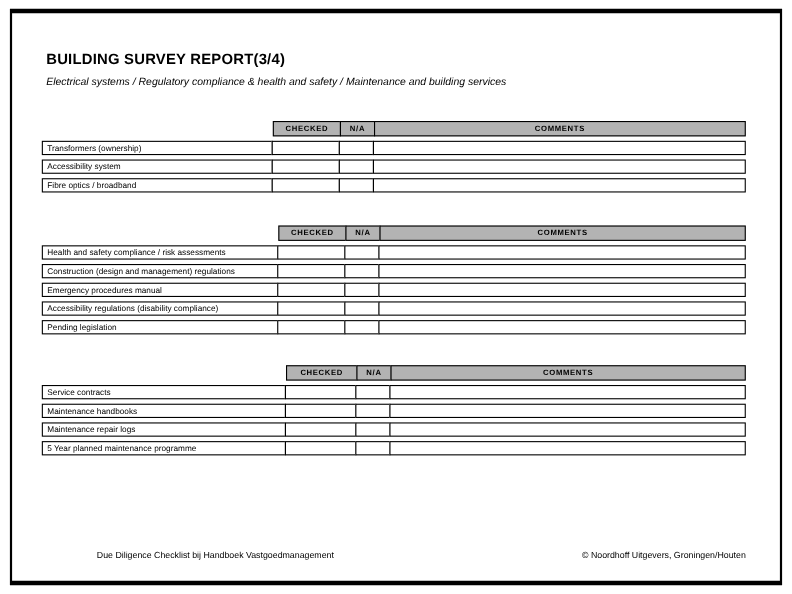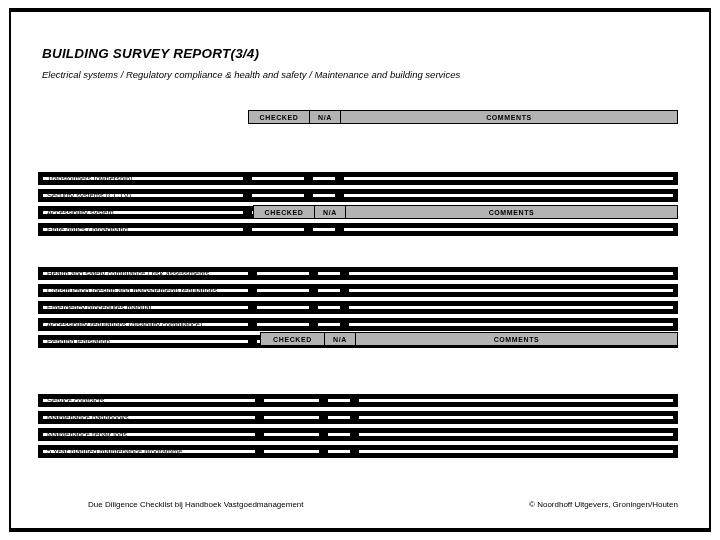--- a/index.html
+++ b/index.html
@@ -17,41 +17,39 @@
     left: 9px; right: 9px; top: 8px; bottom: 8px;
     border: 2px solid #000;
     border-top-width: 4px;
     border-bottom-width: 4px;
     pointer-events: none;
   }
   .title {
     position: absolute; left: 42px; top: 46px;
     font-size: 13.5px; font-weight: bold; letter-spacing: 0.2px;
     white-space: nowrap;
-    font-style: italic;
   }
   .subtitle {
     position: absolute; left: 42px; top: 69px;
     font-size: 9.5px; font-style: italic; font-weight: normal;
     white-space: nowrap;
   }
   .table {
     position: absolute; left: 38px; width: 640px;
     display: flex; flex-direction: column; gap: 4px;
   }
   .t1 { top: 110px; --lw: 210px; --cw: 62px; --nw: 32px; }
   .t2 { top: 205px; --lw: 215px; --cw: 62px; --nw: 32px; }
   .t3 { top: 332px; --lw: 222px; --cw: 65px; --nw: 32px; }
   .hrow { display: flex; height: 14px; }
   .trow { display: flex; height: 13px; }
   .cell {
-    border: 5px solid #000000;
+    border: 1px solid #000000;
     background: #fff;
     height: 100%;
-    margin-top: 44px;
   }
   .cell + .cell { margin-left: -1px; }
   .hspacer {
     width: var(--lw); flex: 0 0 var(--lw);
     height: 100%;
   }
   .hcell {
     border: 1px solid #000;
     background: #b3b3b3;
     height: 100%;
@@ -92,26 +90,20 @@
 
 <div class="table t1">
   <div class="hrow">
     <div class="hspacer"></div>
     <div class="hcell hc">CHECKED</div>
     <div class="hcell hn">N/A</div>
     <div class="hcell hm">COMMENTS</div>
   </div>
   <div class="trow">
     <div class="cell lcell">Transformers (ownership)</div>
-    <div class="cell ccell"></div>
-    <div class="cell ncell"></div>
-    <div class="cell mcell"></div>
-  </div>
-  <div class="trow">
-    <div class="cell lcell">Security systems (CCTV)</div>
     <div class="cell ccell"></div>
     <div class="cell ncell"></div>
     <div class="cell mcell"></div>
   </div>
   <div class="trow">
     <div class="cell lcell">Accessibility system</div>
     <div class="cell ccell"></div>
     <div class="cell ncell"></div>
     <div class="cell mcell"></div>
   </div>

